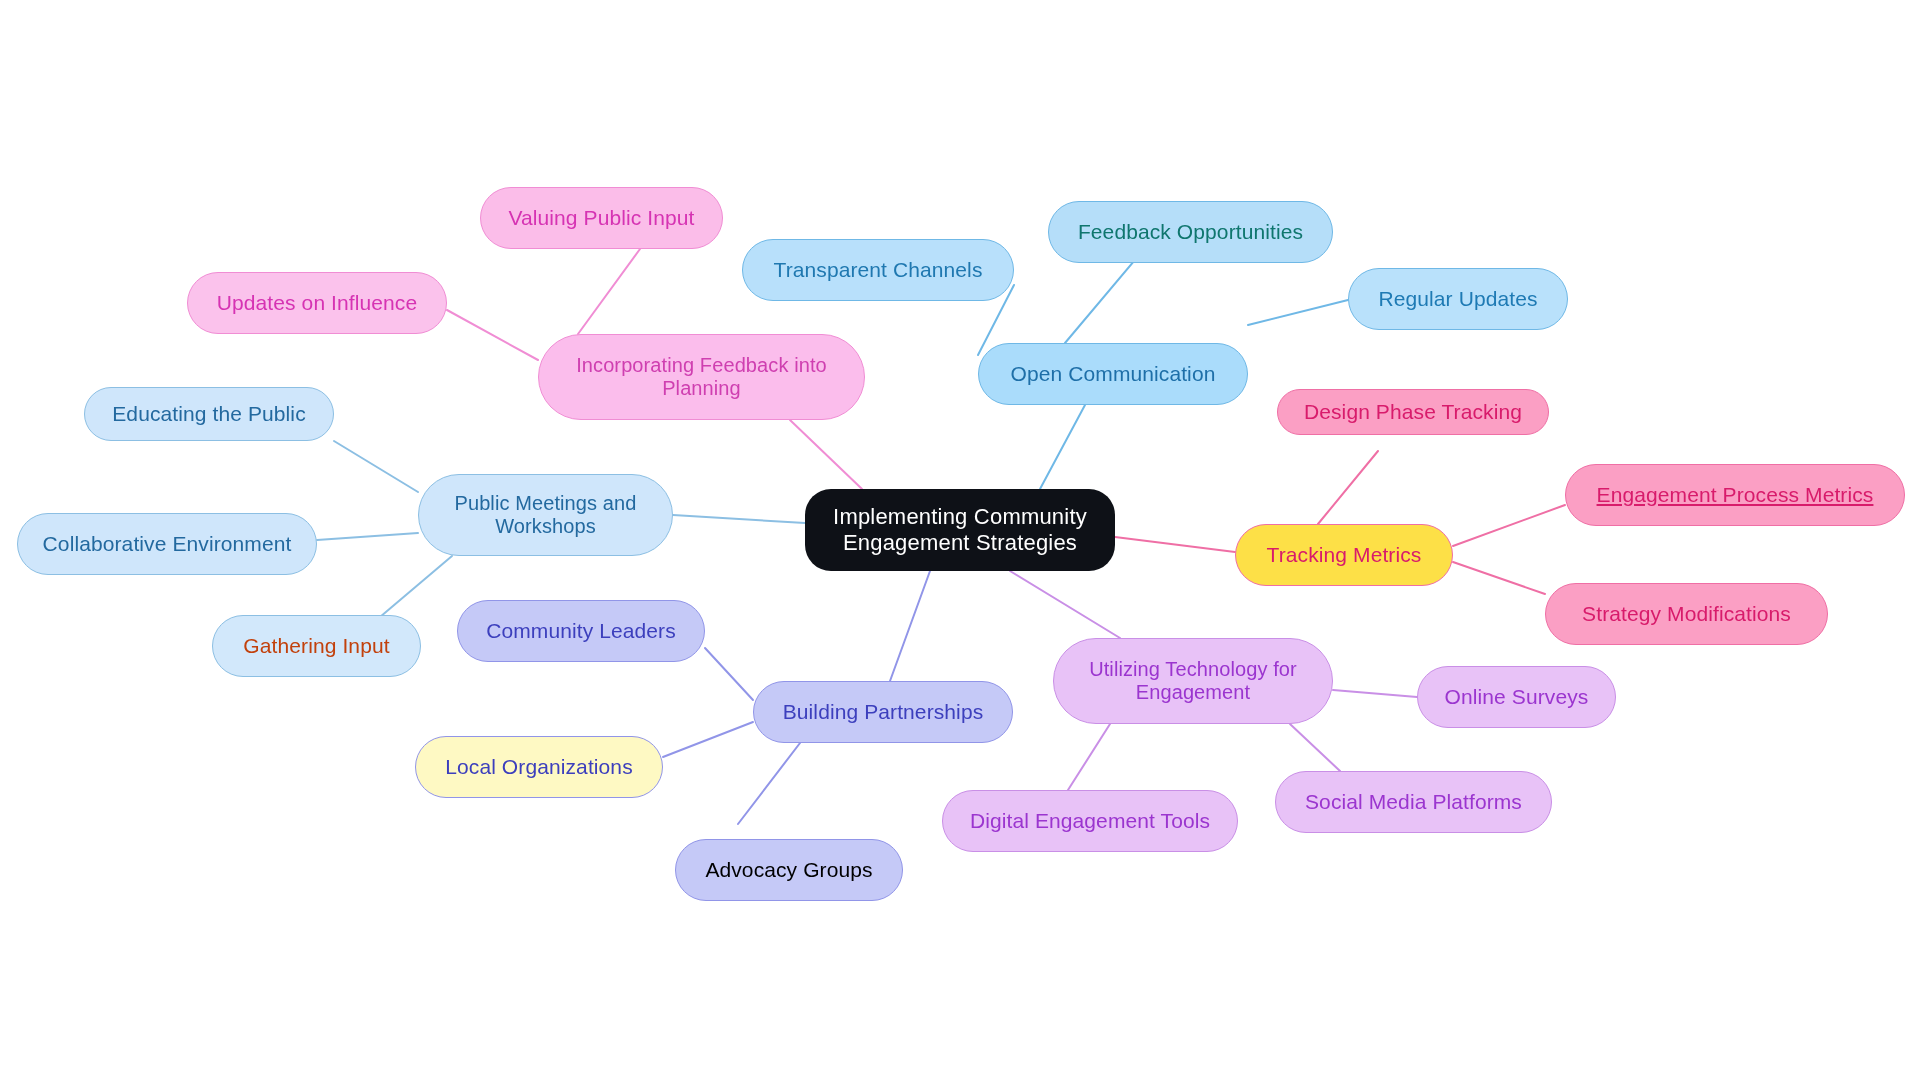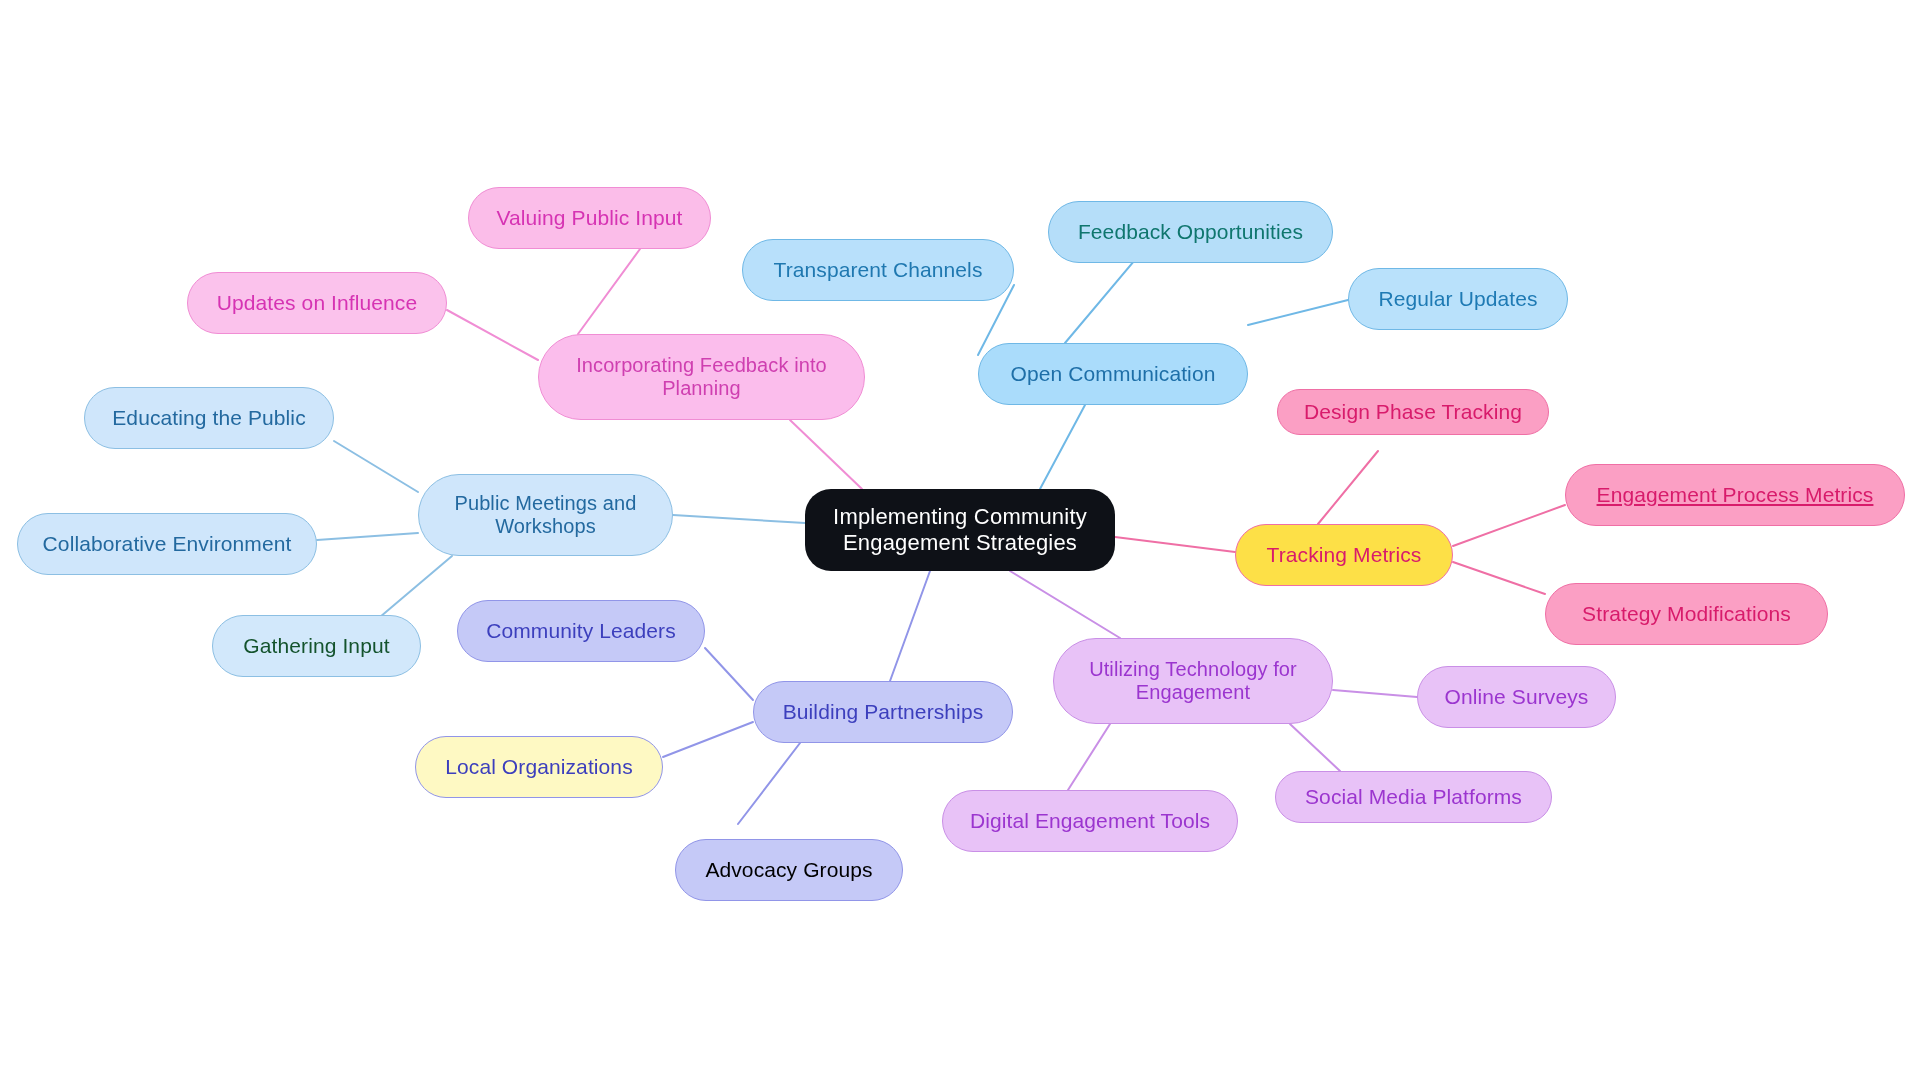--- a/index.html
+++ b/index.html
@@ -78,34 +78,34 @@
     </svg>
   <div id="nodes">
       <div class="node root" style="left: 805px; top: 489px; width: 310px; height: 82px; background: rgb(14, 17, 23); color: rgb(255, 255, 255); font-size: 22px;"><span>Implementing Community
 Engagement Strategies</span></div>
       <div class="node" style="left: 978px; top: 343px; width: 270px; height: 62px; background: rgb(170, 220, 251); color: rgb(30, 111, 168); border-color: rgb(111, 184, 230); font-size: 21px;"><span>Open Communication</span></div>
       <div class="node" style="left: 1048px; top: 186px; width: 285px; height: 62px; background: rgb(181, 222, 249); color: #0f766e; border-color: rgb(111, 184, 230); font-size: 21px; margin-top: 15px;"><span>Feedback Opportunities</span></div>
       <div class="node" style="left: 1348px; top: 268px; width: 220px; height: 62px; background: rgb(185, 225, 251); color: rgb(30, 122, 180); border-color: rgb(111, 184, 230); font-size: 21px;"><span>Regular Updates</span></div>
       <div class="node" style="left: 742px; top: 239px; width: 272px; height: 62px; background: rgb(184, 224, 251); color: rgb(31, 120, 176); border-color: rgb(111, 184, 230); font-size: 21px;"><span>Transparent Channels</span></div>
       <div class="node" style="left: 418px; top: 474px; width: 255px; height: 82px; background: rgb(207, 230, 251); color: rgb(35, 105, 159); border-color: rgb(140, 191, 227); font-size: 20px;"><span>Public Meetings and
 Workshops</span></div>
-      <div class="node" style="left: 84px; top: 387px; width: 250px; height: 62px; background: rgb(207, 230, 251); color: rgb(35, 105, 159); border-color: rgb(140, 191, 227); font-size: 21px;"><span>Educating the Public</span></div>
+      <div class="node" style="left: 84px; top: 387px; width: 250px; height: 54px; background: rgb(207, 230, 251); color: rgb(35, 105, 159); border-color: rgb(140, 191, 227); font-size: 21px;"><span>Educating the Public</span></div>
       <div class="node" style="left: 17px; top: 513px; width: 300px; height: 62px; background: rgb(207, 230, 251); color: rgb(35, 105, 159); border-color: rgb(140, 191, 227); font-size: 21px;"><span>Collaborative Environment</span></div>
-      <div class="node" style="left: 212px; top: 615px; width: 209px; height: 62px; background: rgb(210, 232, 251); color: #14532d; border-color: rgb(140, 191, 227); font-size: 21px;"><span>Gathering Input</span></div>
+      <div class="node" style="left: 212px; top: 615px; width: 209px; height: 62px; background: rgb(210, 232, 251); color: #c2410c; border-color: rgb(140, 191, 227); font-size: 21px;"><span>Gathering Input</span></div>
       <div class="node" style="left: 538px; top: 334px; width: 327px; height: 86px; background: rgb(251, 189, 236); color: rgb(207, 63, 176); border-color: rgb(240, 141, 212); font-size: 20px;"><span>Incorporating Feedback into
 Planning</span></div>
-      <div class="node" style="left: 468px; top: 187px; width: 243px; height: 62px; background: rgb(251, 189, 233); color: rgb(214, 51, 179); border-color: rgb(240, 141, 212); font-size: 21px;"><span>Valuing Public Input</span></div>
+      <div class="node" style="left: 480px; top: 187px; width: 243px; height: 62px; background: rgb(251, 189, 233); color: rgb(214, 51, 179); border-color: rgb(240, 141, 212); font-size: 21px;"><span>Valuing Public Input</span></div>
       <div class="node" style="left: 187px; top: 272px; width: 260px; height: 62px; background: rgb(251, 194, 236); color: rgb(214, 51, 179); border-color: rgb(240, 141, 212); font-size: 21px;"><span>Updates on Influence</span></div>
       <div class="node" style="left: 1235px; top: 524px; width: 218px; height: 62px; background: #fde047; color: rgb(216, 27, 107); border-color: rgb(239, 111, 165); font-size: 21px;"><span>Tracking Metrics</span></div>
       <div class="node" style="left: 1277px; top: 389px; width: 272px; height: 46px; background: rgb(251, 159, 196); color: rgb(216, 27, 107); border-color: rgb(239, 111, 165); font-size: 21px;"><span>Design Phase Tracking</span></div>
       <div class="node" style="left: 1565px; top: 464px; width: 340px; height: 62px; background: rgb(251, 159, 196); color: rgb(216, 27, 107); border-color: rgb(239, 111, 165); font-size: 21px; text-decoration: underline;"><span>Engagement Process Metrics</span></div>
       <div class="node" style="left: 1545px; top: 583px; width: 283px; height: 62px; background: rgb(251, 159, 196); color: rgb(216, 27, 107); border-color: rgb(239, 111, 165); font-size: 21px;"><span>Strategy Modifications</span></div>
       <div class="node" style="left: 753px; top: 681px; width: 260px; height: 62px; background: rgb(197, 201, 247); color: rgb(60, 63, 189); border-color: rgb(145, 149, 232); font-size: 21px;"><span>Building Partnerships</span></div>
       <div class="node" style="left: 457px; top: 600px; width: 248px; height: 62px; background: rgb(197, 201, 247); color: rgb(60, 63, 189); border-color: rgb(145, 149, 232); font-size: 21px;"><span>Community Leaders</span></div>
       <div class="node" style="left: 415px; top: 736px; width: 248px; height: 62px; background: #fef9c3; color: rgb(60, 63, 189); border-color: rgb(145, 149, 232); font-size: 21px;"><span>Local Organizations</span></div>
       <div class="node" style="left: 675px; top: 824px; width: 228px; height: 62px; background: rgb(197, 201, 247); color: #000000; border-color: rgb(145, 149, 232); font-size: 21px; margin-top: 15px;"><span>Advocacy Groups</span></div>
       <div class="node" style="left: 1053px; top: 638px; width: 280px; height: 86px; background: rgb(232, 194, 247); color: rgb(155, 53, 207); border-color: rgb(201, 143, 230); font-size: 20px;"><span>Utilizing Technology for
 Engagement</span></div>
       <div class="node" style="left: 1417px; top: 666px; width: 199px; height: 62px; background: rgb(232, 194, 247); color: rgb(155, 53, 207); border-color: rgb(201, 143, 230); font-size: 21px;"><span>Online Surveys</span></div>
-      <div class="node" style="left: 1275px; top: 771px; width: 277px; height: 52px; background: rgb(232, 194, 247); color: rgb(155, 53, 207); border-color: rgb(201, 143, 230); font-size: 21px;"><span>Social Media Platforms</span></div>
+      <div class="node" style="left: 1275px; top: 771px; width: 277px; height: 62px; background: rgb(232, 194, 247); color: rgb(155, 53, 207); border-color: rgb(201, 143, 230); font-size: 21px;"><span>Social Media Platforms</span></div>
       <div class="node" style="left: 942px; top: 790px; width: 296px; height: 62px; background: rgb(232, 194, 247); color: rgb(155, 53, 207); border-color: rgb(201, 143, 230); font-size: 21px;"><span>Digital Engagement Tools</span></div>
     </div>
 </div>
 
 </body></html>

